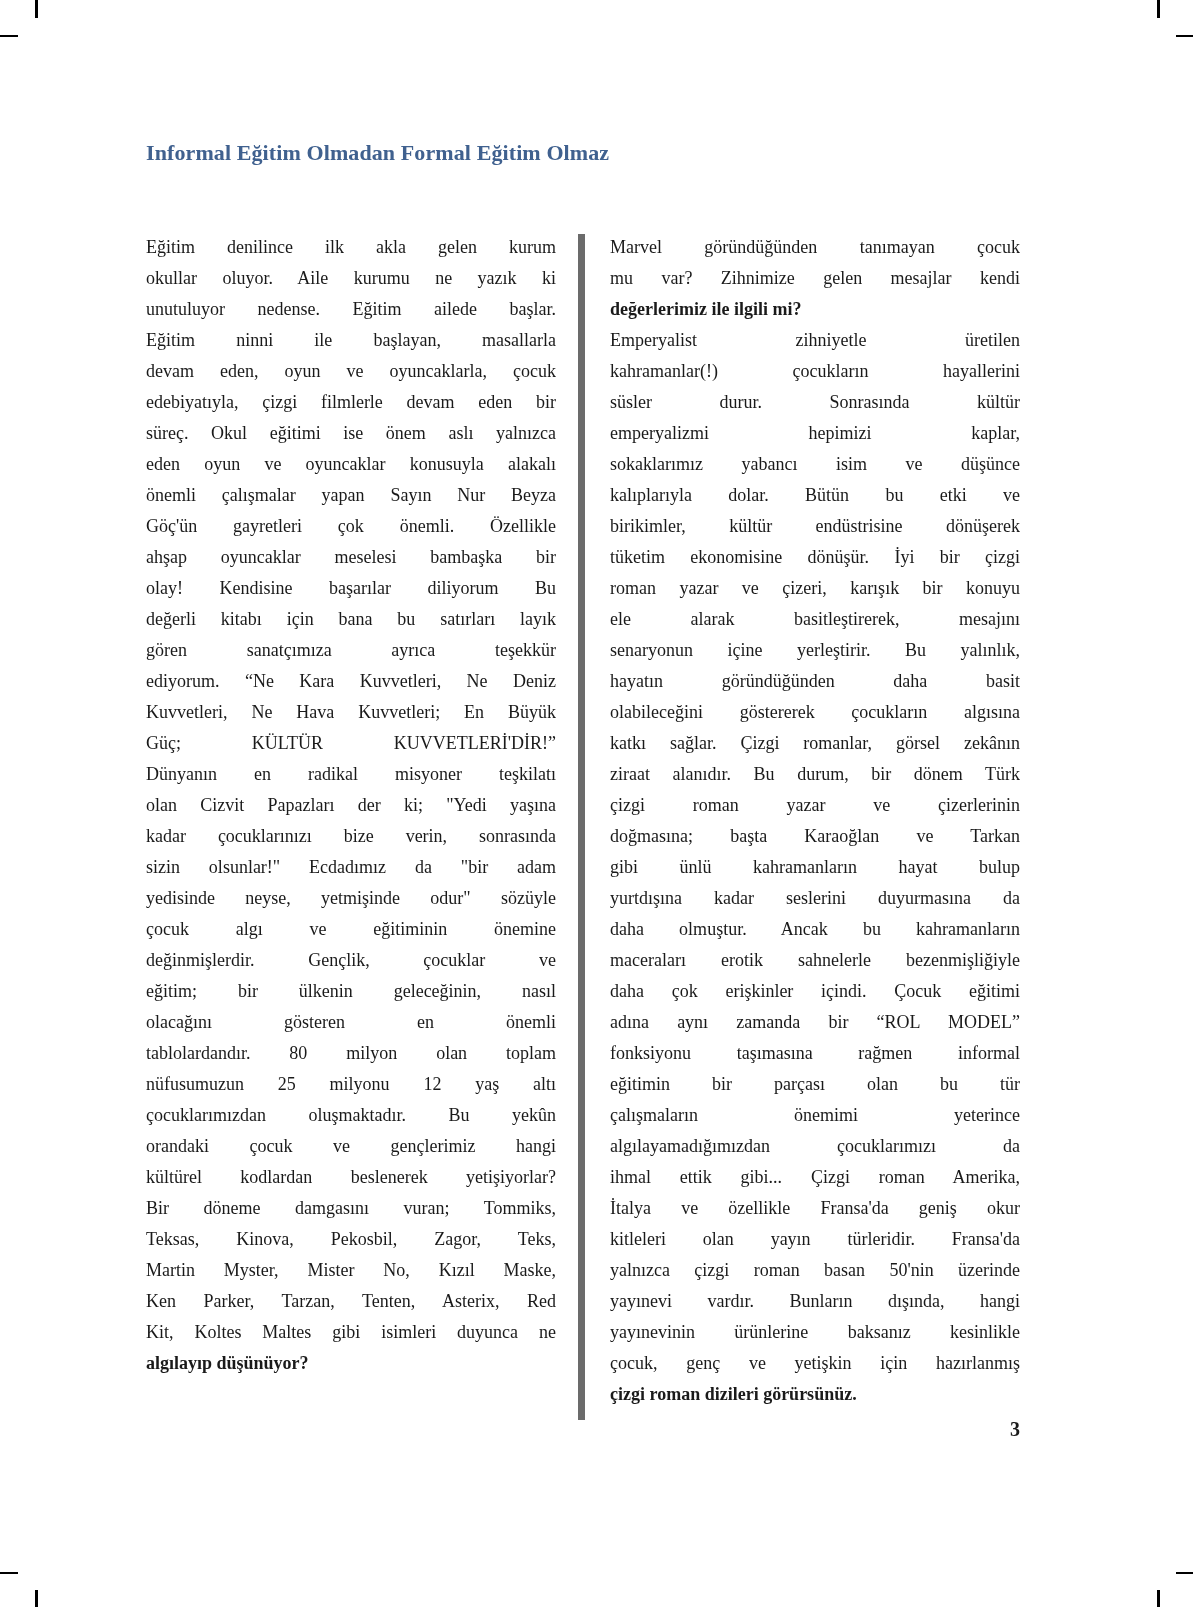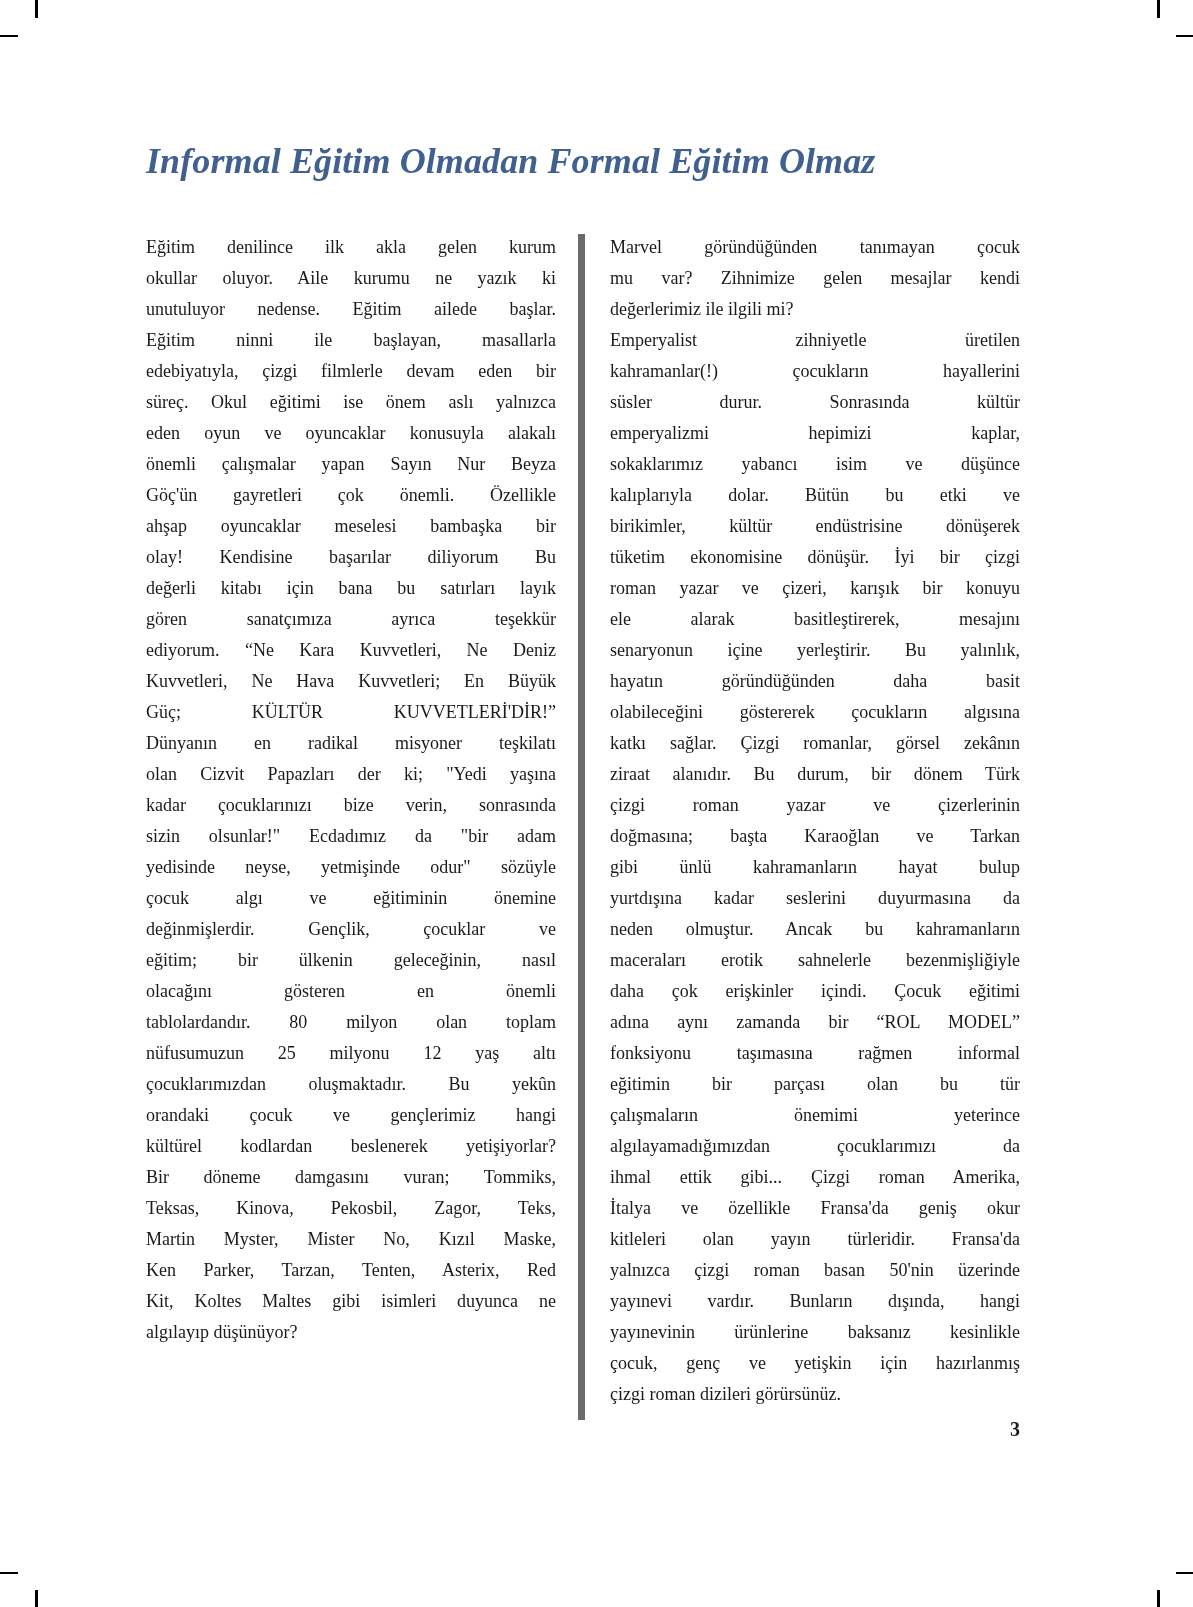--- a/index.html
+++ b/index.html
@@ -1,26 +1,26 @@
 <!DOCTYPE html>
 <html><head>
 <meta charset="utf-8">
 <style>
   html, body { margin: 0; padding: 0; background: #ffffff; }
   body { width: 1193px; height: 1607px; position: relative; overflow: hidden;
          font-family: "Liberation Serif", "DejaVu Serif", serif; color: #1a1a1a; }
   .crop { position: absolute; background: #000; }
   .title { position: absolute; left: 146px; top: 140px; margin: 0;
-           font-family: "Liberation Serif", serif; font-style: italic; font-weight: bold;
-           font-size: 36px; color: #40618f; letter-spacing: 0.1px; white-space: nowrap; }
+           font-family: "Liberation Serif", serif; font-weight: bold;
+           font-size: 22px; color: #40618f; letter-spacing: 0.1px; white-space: nowrap; }
   .col { position: absolute; top: 232px; width: 410px; font-size: 18px; line-height: 31px; }
   .col-left { left: 146px; }
   .col-right { left: 610px; }
   .line { display: block; text-align: justify; text-align-last: justify; white-space: nowrap; height: 31px; overflow: visible; }
-  .line.last { text-align-last: left; }
+  .line.last { text-align-last: left; font-weight: bold; }
   .divider { position: absolute; left: 578px; top: 234px; width: 7px; height: 1186px; background: #6b6b6b; }
   .page-number { position: absolute; left: 1010px; top: 1418px; font-weight: bold; font-size: 20px; }
 </style>
 </head>
 <body>
 
 <div class="crop" style="left:35px;top:0;width:3px;height:18px;"></div>
 <div class="crop" style="left:0;top:35px;width:18px;height:2px;"></div>
 <div class="crop" style="left:1157px;top:0;width:3px;height:18px;"></div>
 <div class="crop" style="left:1176px;top:35px;width:17px;height:2px;"></div>
@@ -29,20 +29,21 @@
 <div class="crop" style="left:1157px;top:1590px;width:3px;height:17px;"></div>
 <div class="crop" style="left:1176px;top:1572px;width:17px;height:2px;"></div>
 
 <h1 class="title">Informal Eğitim Olmadan Formal Eğitim Olmaz</h1>
 
 <div class="col col-left" id="col-left">
     <span class="line">Eğitim denilince ilk akla gelen kurum</span>
     <span class="line">okullar oluyor. Aile kurumu ne yazık ki</span>
     <span class="line">unutuluyor nedense. Eğitim ailede başlar.</span>
     <span class="line">Eğitim ninni ile başlayan, masallarla</span>
+    <span class="line">devam eden, oyun ve oyuncaklarla, çocuk</span>
     <span class="line">edebiyatıyla, çizgi filmlerle devam eden bir</span>
     <span class="line">süreç. Okul eğitimi ise önem aslı yalnızca</span>
     <span class="line">eden oyun ve oyuncaklar konusuyla alakalı</span>
     <span class="line">önemli çalışmalar yapan Sayın Nur Beyza</span>
     <span class="line">Göç'ün gayretleri çok önemli. Özellikle</span>
     <span class="line">ahşap oyuncaklar meselesi bambaşka bir</span>
     <span class="line">olay! Kendisine başarılar diliyorum Bu</span>
     <span class="line">değerli kitabı için bana bu satırları layık</span>
     <span class="line">gören sanatçımıza ayrıca teşekkür</span>
     <span class="line">ediyorum. “Ne Kara Kuvvetleri, Ne Deniz</span>
@@ -86,21 +87,21 @@
     <span class="line">ele alarak basitleştirerek, mesajını</span>
     <span class="line">senaryonun içine yerleştirir. Bu yalınlık,</span>
     <span class="line">hayatın göründüğünden daha basit</span>
     <span class="line">olabileceğini göstererek çocukların algısına</span>
     <span class="line">katkı sağlar. Çizgi romanlar, görsel zekânın</span>
     <span class="line">ziraat alanıdır. Bu durum, bir dönem Türk</span>
     <span class="line">çizgi roman yazar ve çizerlerinin</span>
     <span class="line">doğmasına; başta Karaoğlan ve Tarkan</span>
     <span class="line">gibi ünlü kahramanların hayat bulup</span>
     <span class="line">yurtdışına kadar seslerini duyurmasına da</span>
-    <span class="line">neden olmuştur. Ancak bu kahramanların</span>
+    <span class="line">daha olmuştur. Ancak bu kahramanların</span>
     <span class="line">maceraları erotik sahnelerle bezenmişliğiyle</span>
     <span class="line">daha çok erişkinler içindi. Çocuk eğitimi</span>
     <span class="line">adına aynı zamanda bir “ROL MODEL”</span>
     <span class="line">fonksiyonu taşımasına rağmen informal</span>
     <span class="line">eğitimin bir parçası olan bu tür</span>
     <span class="line">çalışmaların önemimi yeterince</span>
     <span class="line">algılayamadığımızdan çocuklarımızı da</span>
     <span class="line">ihmal ettik gibi... Çizgi roman Amerika,</span>
     <span class="line">İtalya ve özellikle Fransa'da geniş okur</span>
     <span class="line">kitleleri olan yayın türleridir. Fransa'da</span>

